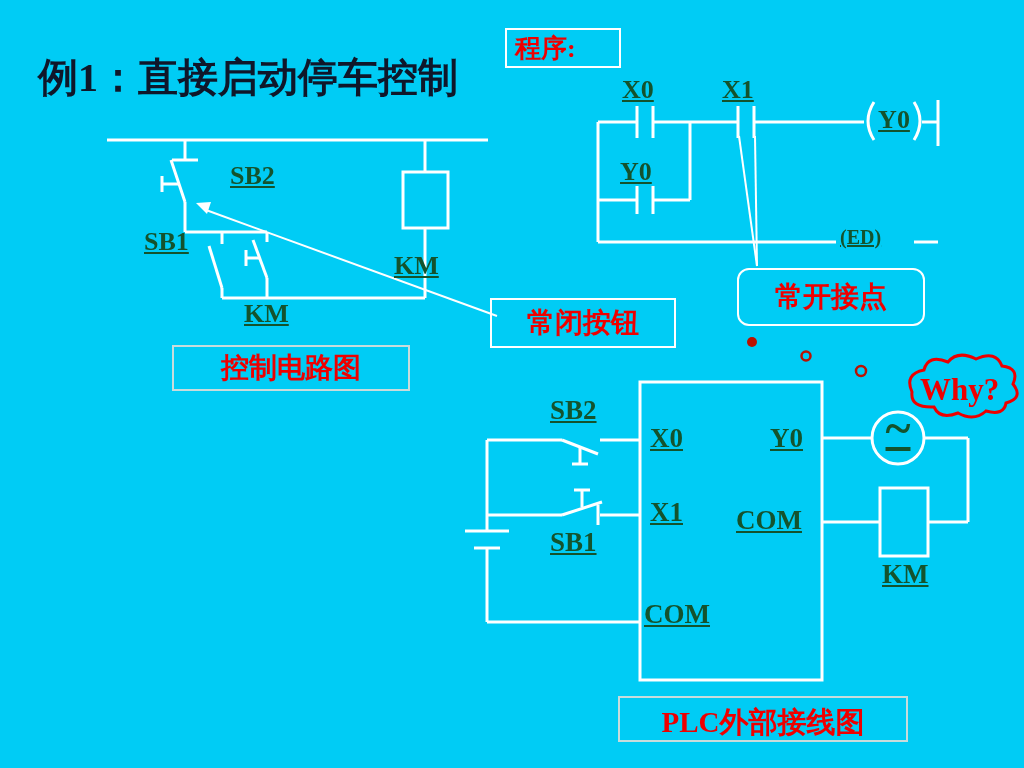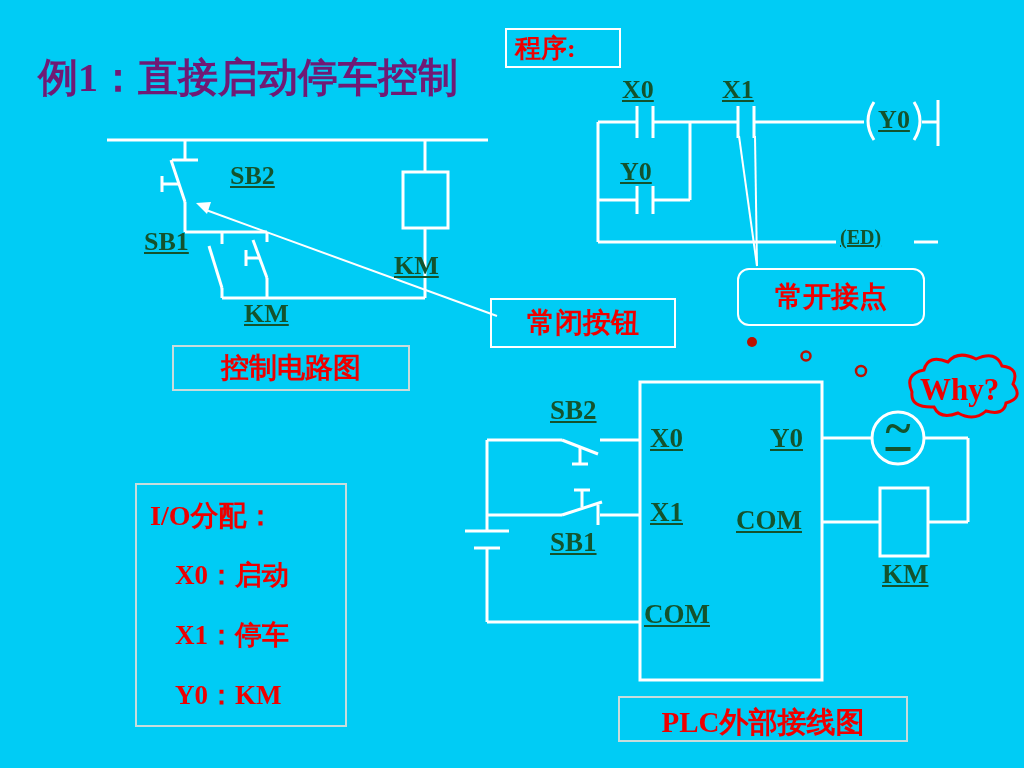--- a/index.html
+++ b/index.html
@@ -18,21 +18,21 @@
     font-size:27px;
     white-space:nowrap;
     line-height:1.1;
     text-decoration:underline;
   }
   .title{
     position:absolute;
     left:38px;top:50px;
     font-size:40px;
     font-weight:bold;
-    color:#701a75;
+    color:#0f172a;
     white-space:nowrap;
   }
   .wbox{
     position:absolute;
     border:2px solid #FFFFFF;
     box-sizing:border-box;
     display:flex;align-items:center;justify-content:center;
   }
   .dimbox{
     position:absolute;
@@ -160,26 +160,20 @@
   </div>
 
   <div class="wbox" style="left:737px;top:268px;width:188px;height:58px;border-radius:12px;">
     <span class="caption-text">常开接点</span>
   </div>
   <div class="wbox" style="left:490px;top:298px;width:186px;height:50px;">
     <span class="caption-text">常闭按钮</span>
   </div>
   <div class="abs" style="left:920px;top:372px;width:86px;text-align:left;font-size:31px;font-weight:bold;color:#EE0000;">Why?</div>
 
-  <div class="dimbox" style="left:135px;top:483px;width:212px;height:244px;">
-    <div class="io-line" style="left:13px;top:12px;font-size:28px;">I/O分配：</div>
-    <div class="io-line" style="left:38px;top:72px;">X0：启动</div>
-    <div class="io-line" style="left:38px;top:132px;">X1：停车</div>
-    <div class="io-line" style="left:38px;top:192px;">Y0：KM</div>
-  </div>
 
   <div class="lbl" style="left:550px;top:396px;">SB2</div>
   <div class="lbl" style="left:550px;top:528px;">SB1</div>
   <div class="lbl" style="left:650px;top:424px;">X0</div>
   <div class="lbl" style="left:770px;top:424px;">Y0</div>
   <div class="lbl" style="left:650px;top:498px;">X1</div>
   <div class="lbl" style="left:736px;top:506px;">COM</div>
   <div class="lbl" style="left:644px;top:600px;">COM</div>
   <div class="lbl" style="left:882px;top:560px;">KM</div>
   <div class="lbl" style="left:876px;top:406px;width:44px;text-align:center;font-size:48px;line-height:0.9;">~</div>

